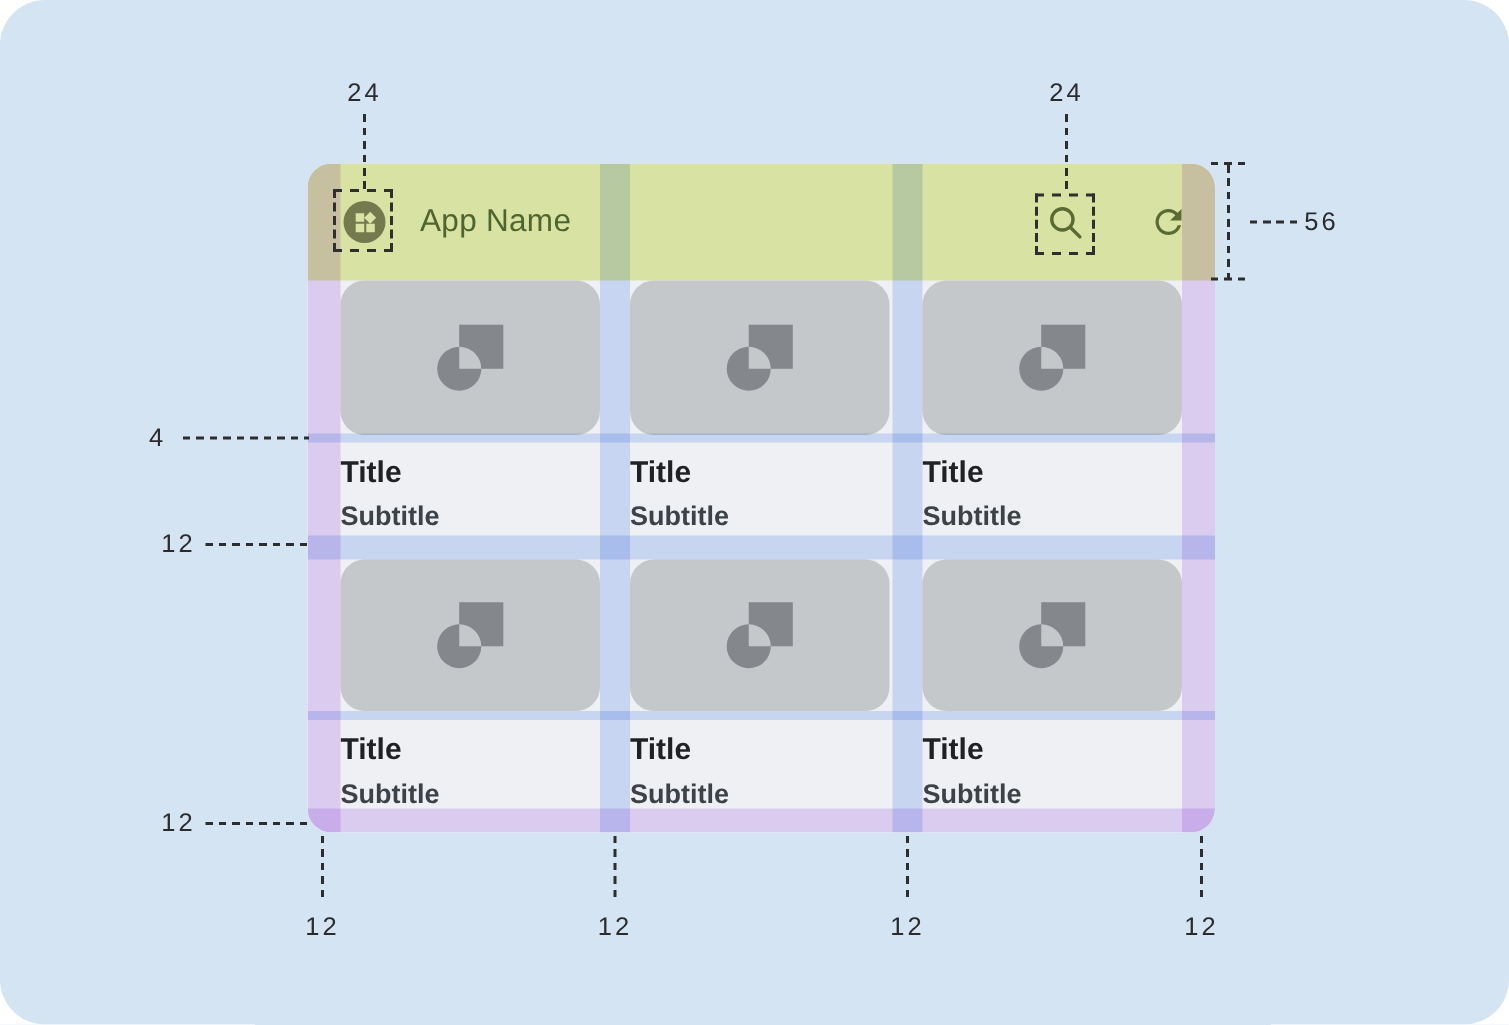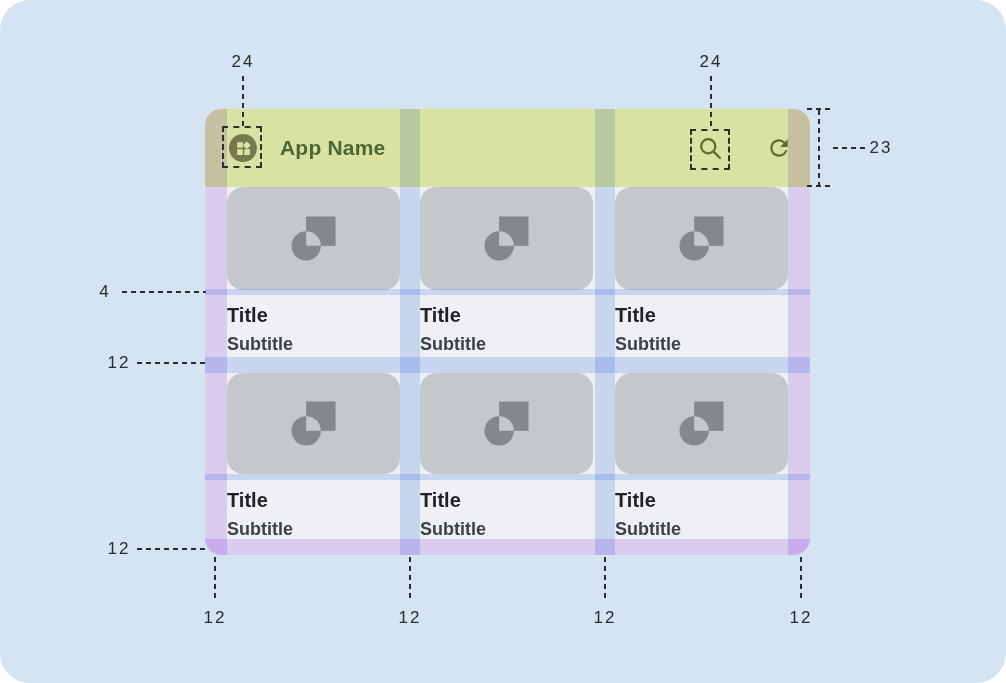--- a/index.html
+++ b/index.html
@@ -13,21 +13,21 @@
     position:absolute;left:205px;top:109px;width:605px;height:446px;
     background:#eef0f4;border-radius:16px;overflow:hidden;isolation:isolate;
   }
   .appbar{position:absolute;left:0;top:0;width:605px;height:78px;background:#d8e2a3;}
   .avatar{
     position:absolute;left:24px;top:25px;width:28px;height:28px;border-radius:50%;
     background:#75794e;display:flex;align-items:center;justify-content:center;
   }
   .appbar-title{
     position:absolute;left:75px;top:0;height:60px;line-height:78px;
-    font-size:21px;font-weight:700;color:#4f652f;letter-spacing:.2px;
+    font-size:21px;font-weight:400;color:#4f652f;letter-spacing:.2px;
   }
   .bar-icon{position:absolute;display:flex;align-items:center;justify-content:center;}
   .card-img{
     position:absolute;width:173px;background:#c5c8cb;border-radius:16px;
     display:flex;align-items:center;justify-content:center;
   }
   .card-txt{position:absolute;width:206px;}
   .card-title{font-size:20px;font-weight:700;color:#1f2124;line-height:26px;margin-top:7px;}
   .card-subtitle{font-size:18px;font-weight:700;color:#3c4247;line-height:24px;margin-top:4px;}
   
@@ -157,21 +157,21 @@
   <div class="dash-box" style="left:222px;top:126px;width:36px;height:38px;"></div>
 
   <div class="meas" style="left:711px;top:62px;">24</div>
   <div class="dash-v" style="left:710px;top:76px;height:52px;"></div>
   <div class="dash-box" style="left:690px;top:129px;width:36px;height:37px;"></div>
 
   <div class="dash-h" style="left:807px;top:108px;width:24px;"></div>
   <div class="dash-v" style="left:818px;top:110px;height:76px;"></div>
   <div class="dash-h" style="left:807px;top:185px;width:24px;"></div>
   <div class="dash-h" style="left:833px;top:147px;width:32px;"></div>
-  <div class="meas" style="left:881px;top:148px;">23</div>
+  <div class="meas" style="left:881px;top:148px;">56</div>
 
   <div class="meas" style="left:105px;top:292px;">4</div>
   <div class="dash-h" style="left:122px;top:291px;width:84px;"></div>
 
   <div class="meas" style="left:119px;top:363px;">12</div>
   <div class="dash-h" style="left:137px;top:362px;width:69px;"></div>
 
   <div class="meas" style="left:119px;top:549px;">12</div>
   <div class="dash-h" style="left:137px;top:548px;width:69px;"></div>
 

